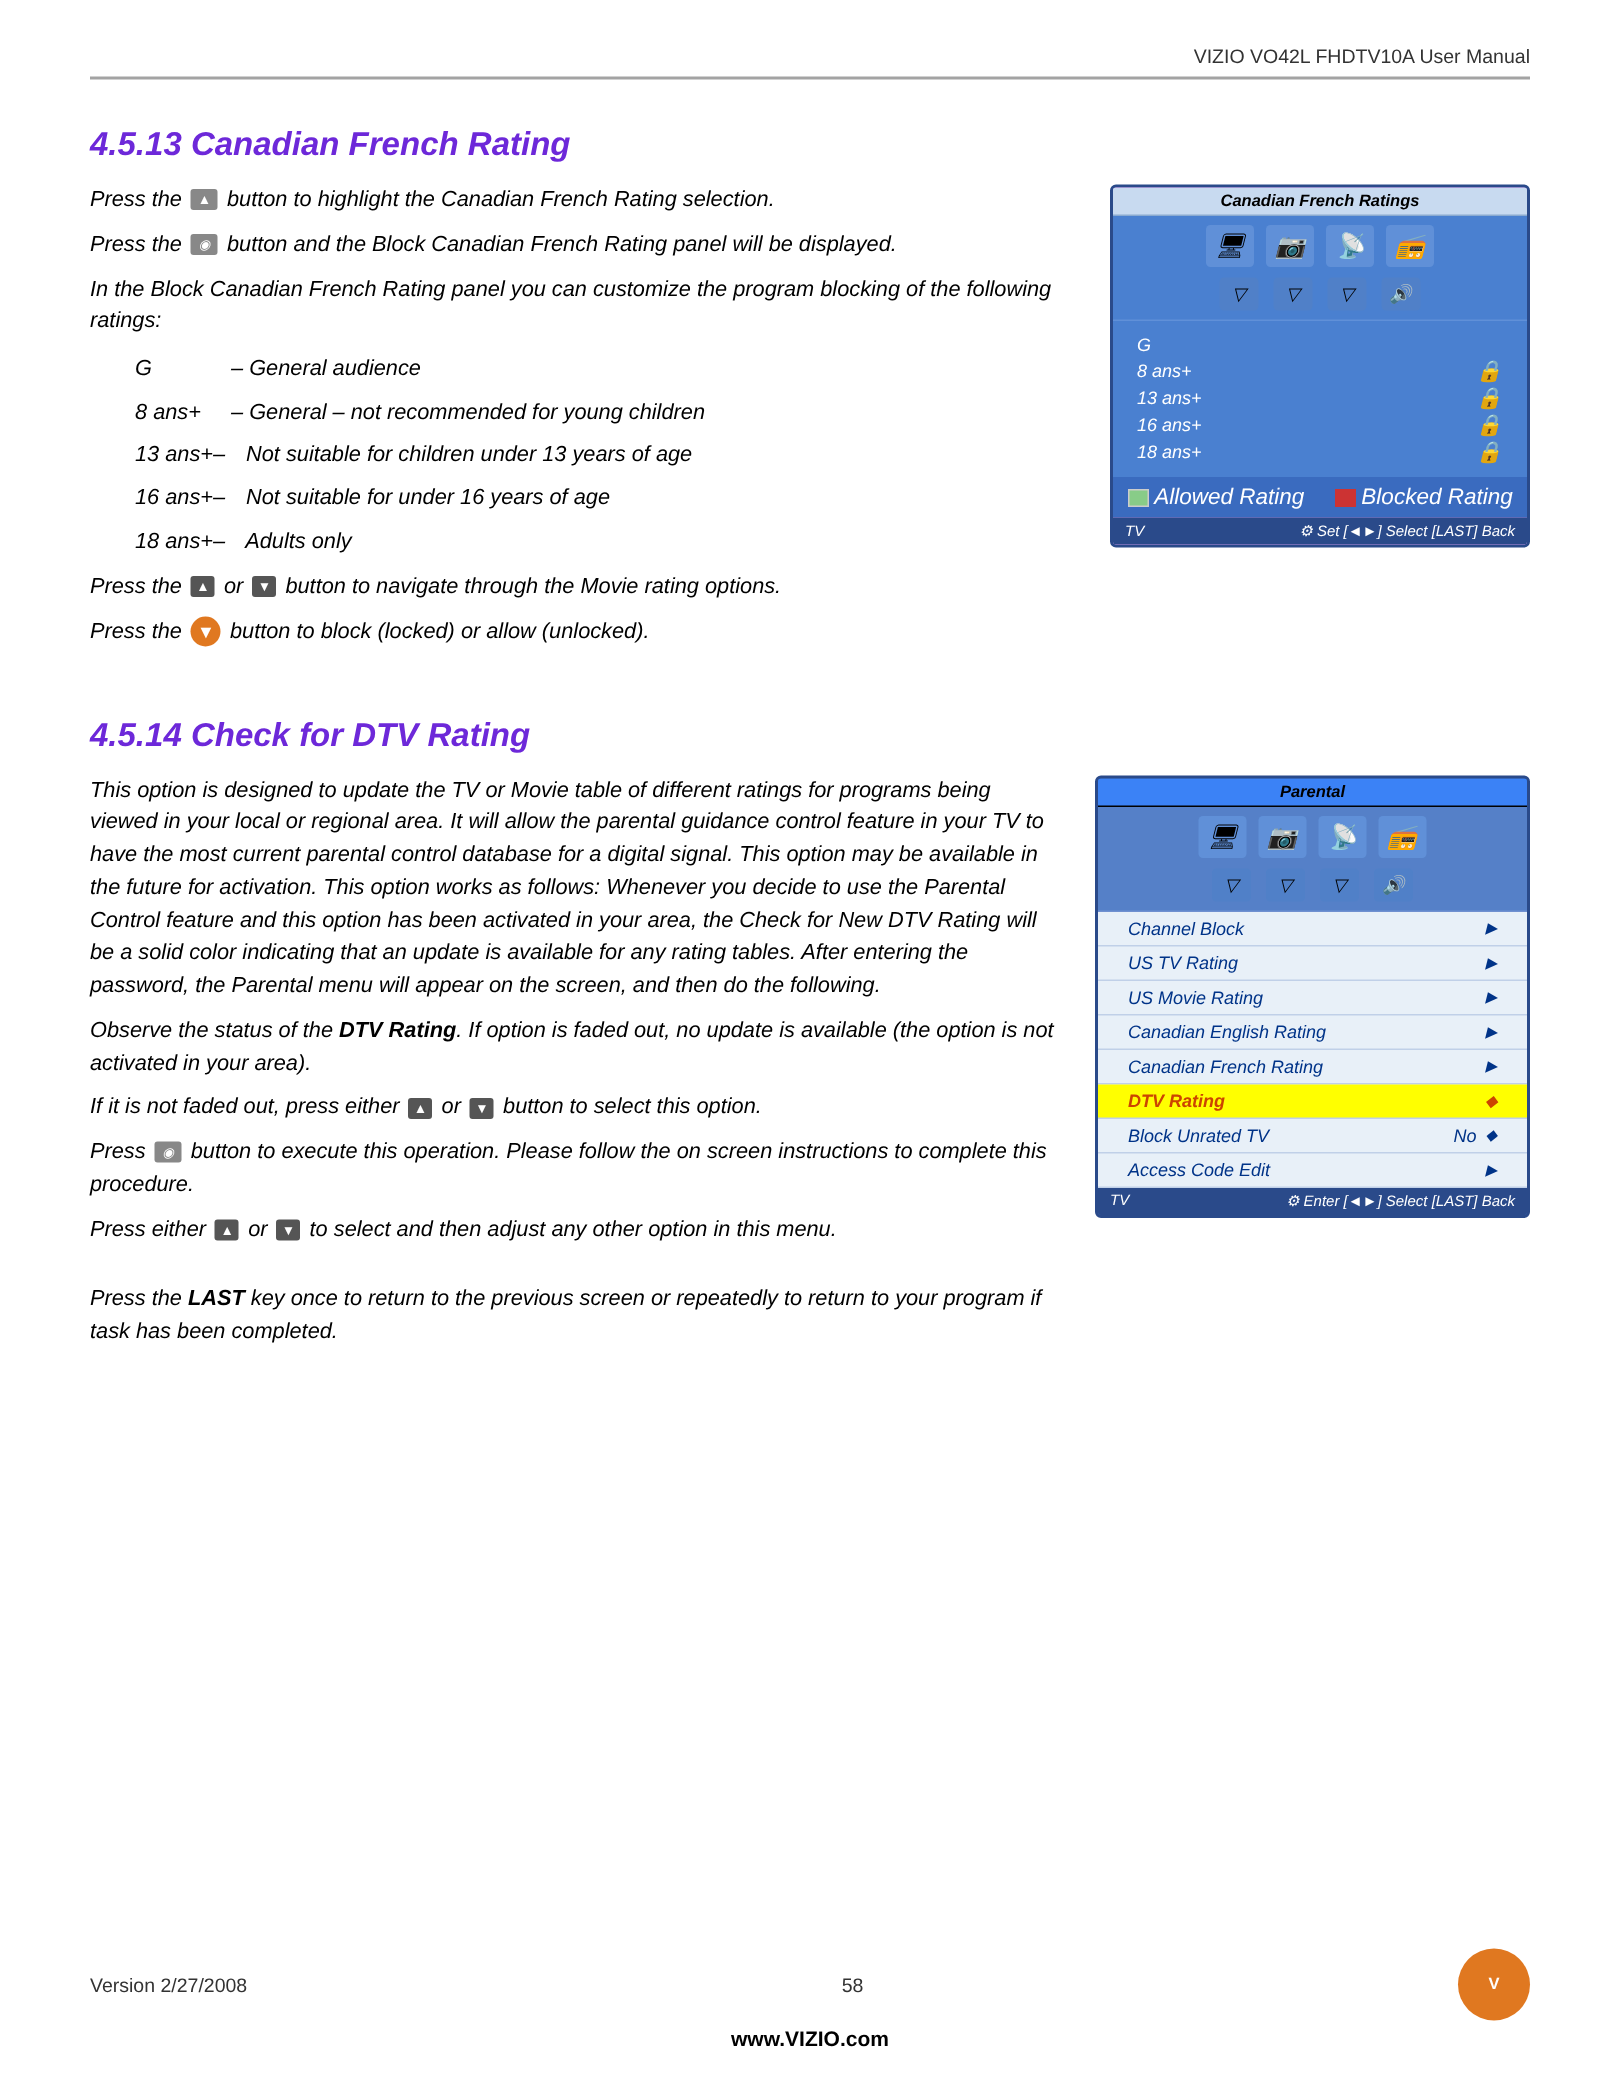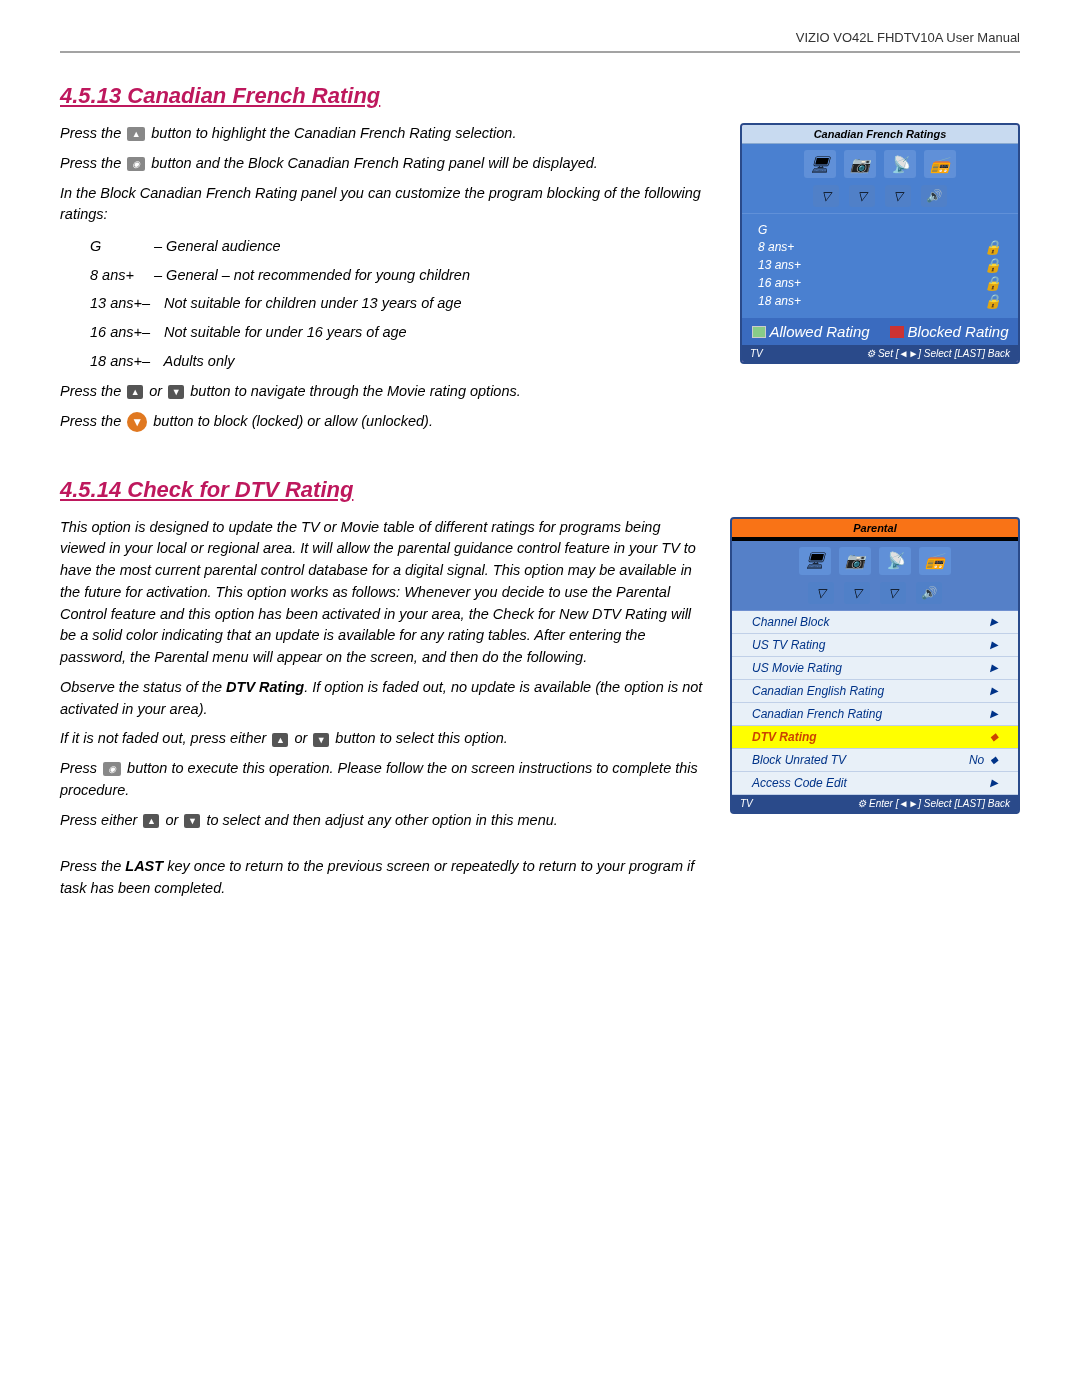--- a/index.html
+++ b/index.html
@@ -21,25 +21,24 @@
     .header {
       text-align: right;
       font-size: 13px;
       color: #333;
       margin-bottom: 30px;
       padding-bottom: 6px;
       border-bottom: 2px solid #a3a3a3;
     }
     h2.section-title {
       font-size: 22px;
-      color: #be185d;
+      color: #6d28d9;
       margin-bottom: 14px;
       font-style: italic;
       font-weight: bold;
-      text-decoration: underline;
     }
     .section {
       margin-bottom: 36px;
     }
     .section-content {
       display: flex;
       gap: 24px;
       align-items: flex-start;
       font-style: italic;
     }
@@ -173,27 +172,27 @@
     .parental-panel {
       width: 290px;
       flex-shrink: 0;
       background: #3a6bbf;
       border: 2px solid #2a4a8a;
       border-radius: 4px;
       overflow: hidden;
       font-size: 11px;
     }
     .parental-panel-title {
-      background: #f97316;
+      background: #3b82f6;
       text-align: center;
       font-size: 11px;
       font-weight: bold;
       color: #000;
       padding: 3px 6px;
-      border-bottom: 4px solid #000000;
+      border-bottom: 1px solid #000000;
     }
     .parental-menu-list {
       background: #e8f0f8;
       padding: 0;
     }
     .parental-menu-item {
       display: flex;
       align-items: center;
       justify-content: space-between;
       padding: 4px 20px;
@@ -488,14 +487,26 @@
           </div>
         </div>
         <div class="parental-footer-bar">
           <span>TV</span>
           <span>⚙ Enter [◄►] Select [LAST] Back</span>
         </div>
       </div>
     </div>
   </div>
 
+  <div class="footer">
+    <div class="footer-row">
+      <span class="footer-version">Version 2/27/2008</span>
+      <span class="footer-page">58</span>
+      <div class="vizio-logo">
+        <span>V</span>
+      </div>
+    </div>
+    <div class="footer-center">
+      <strong>www.VIZIO.com</strong>
+    </div>
+  </div>
 
 </div>
 
 </body></html>

